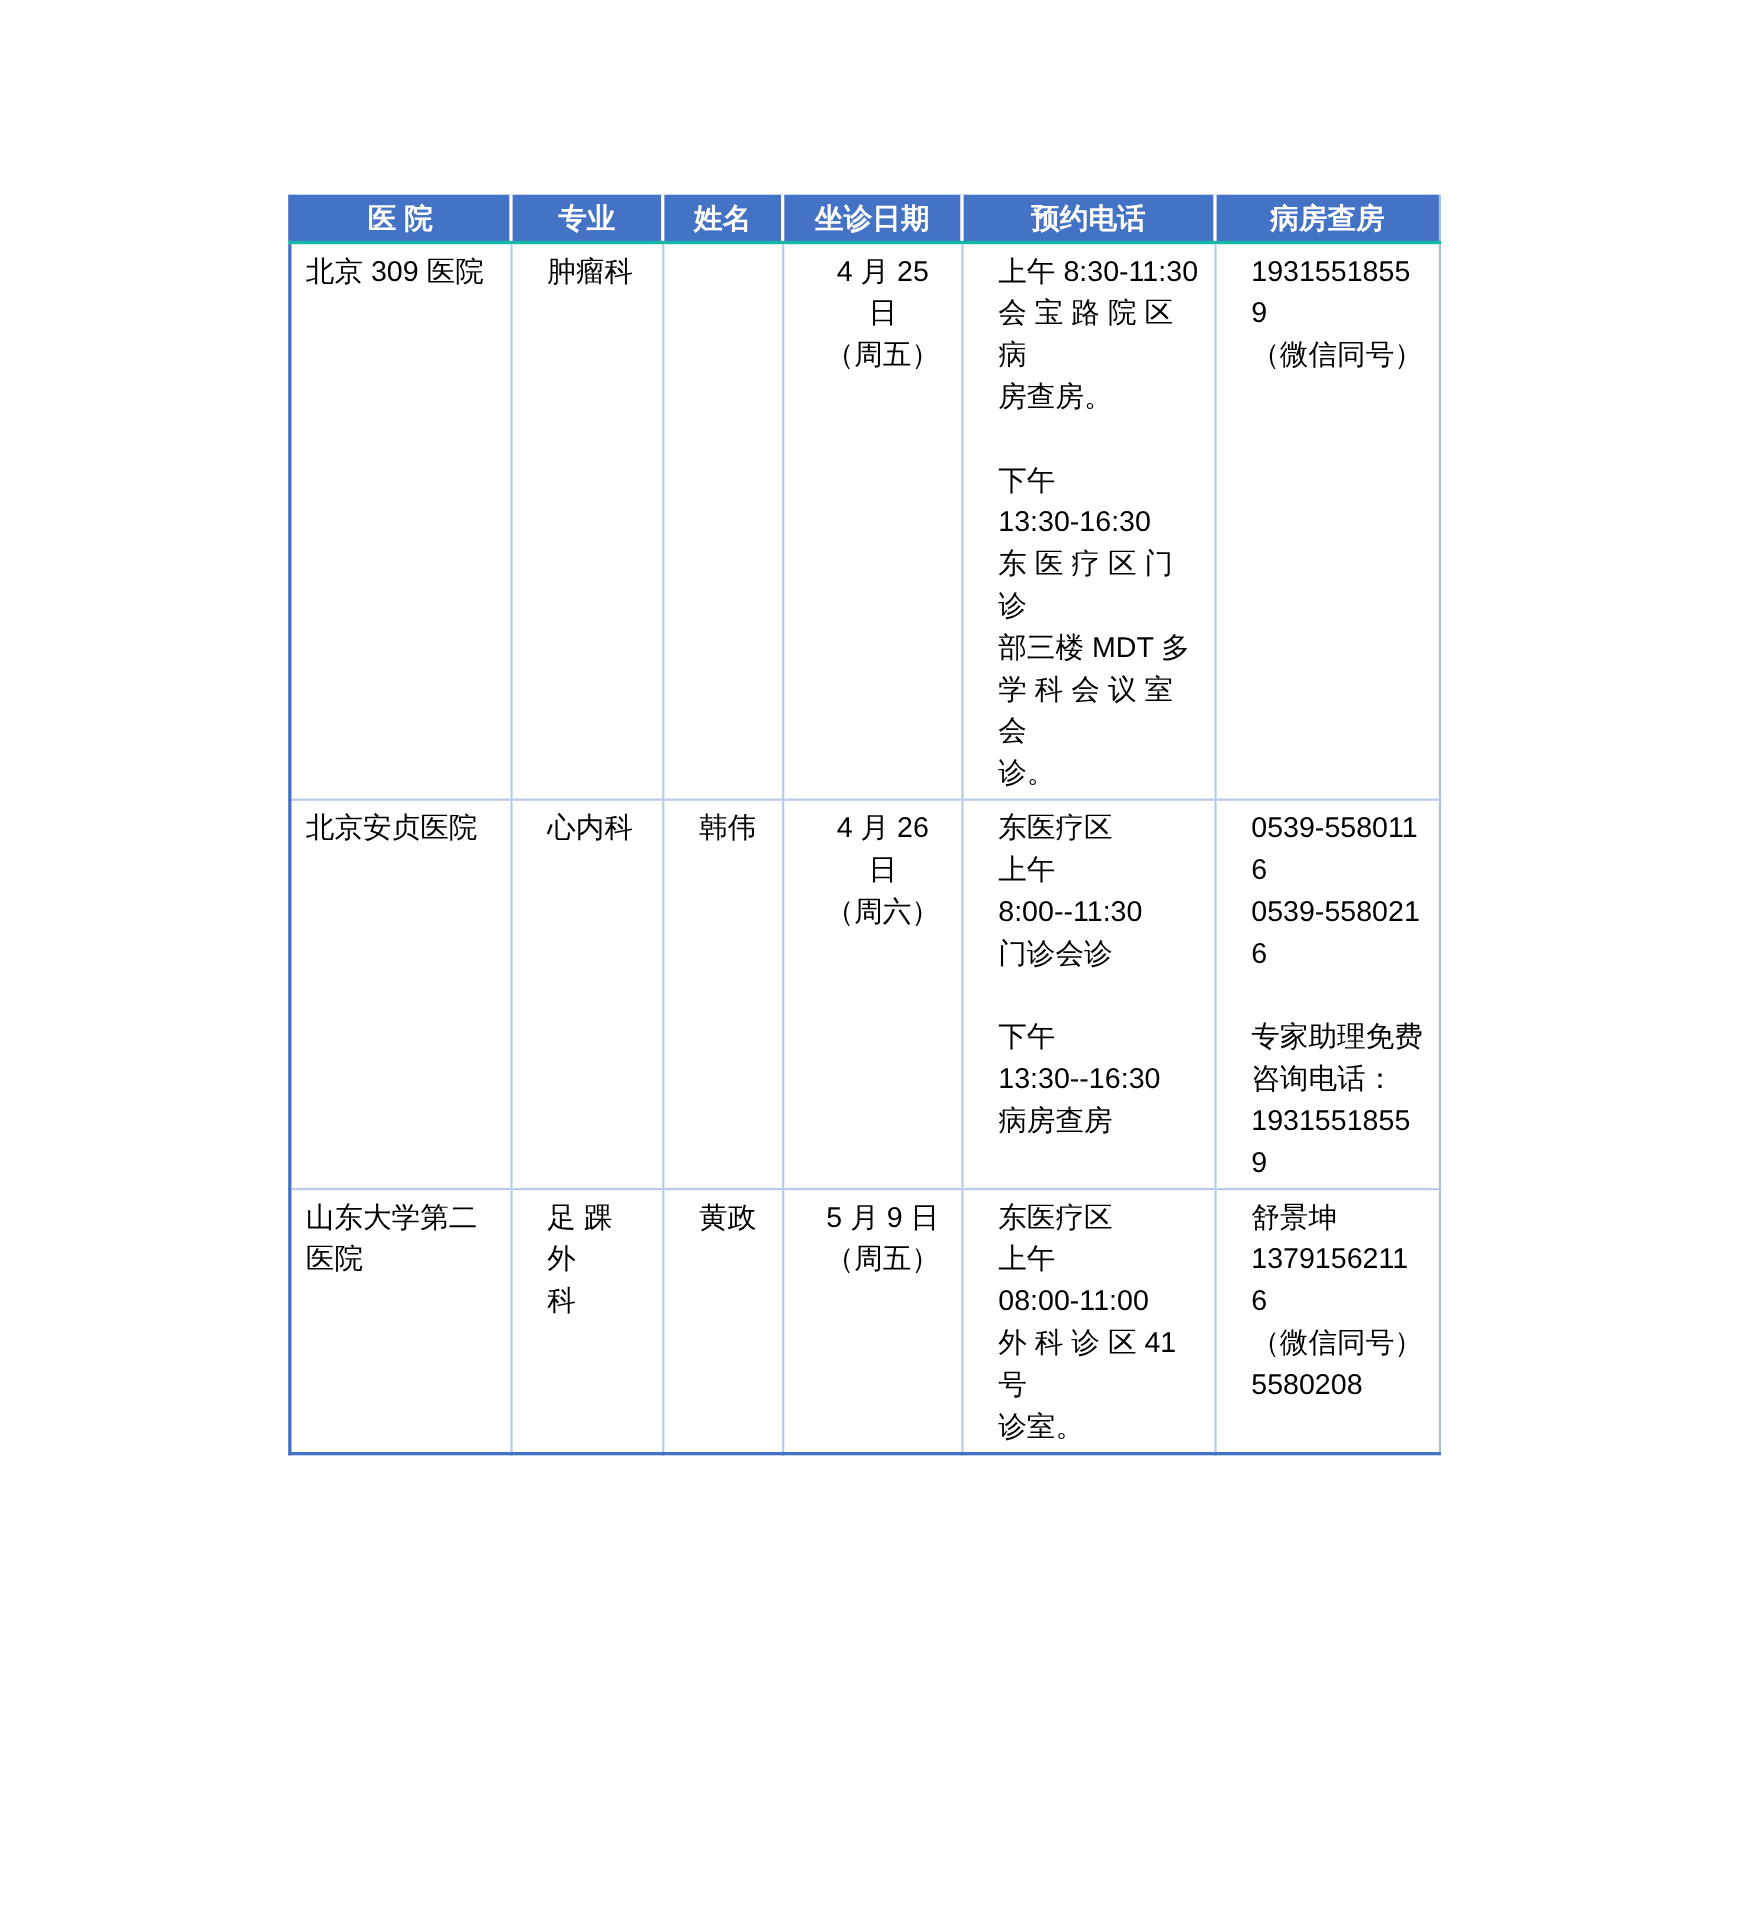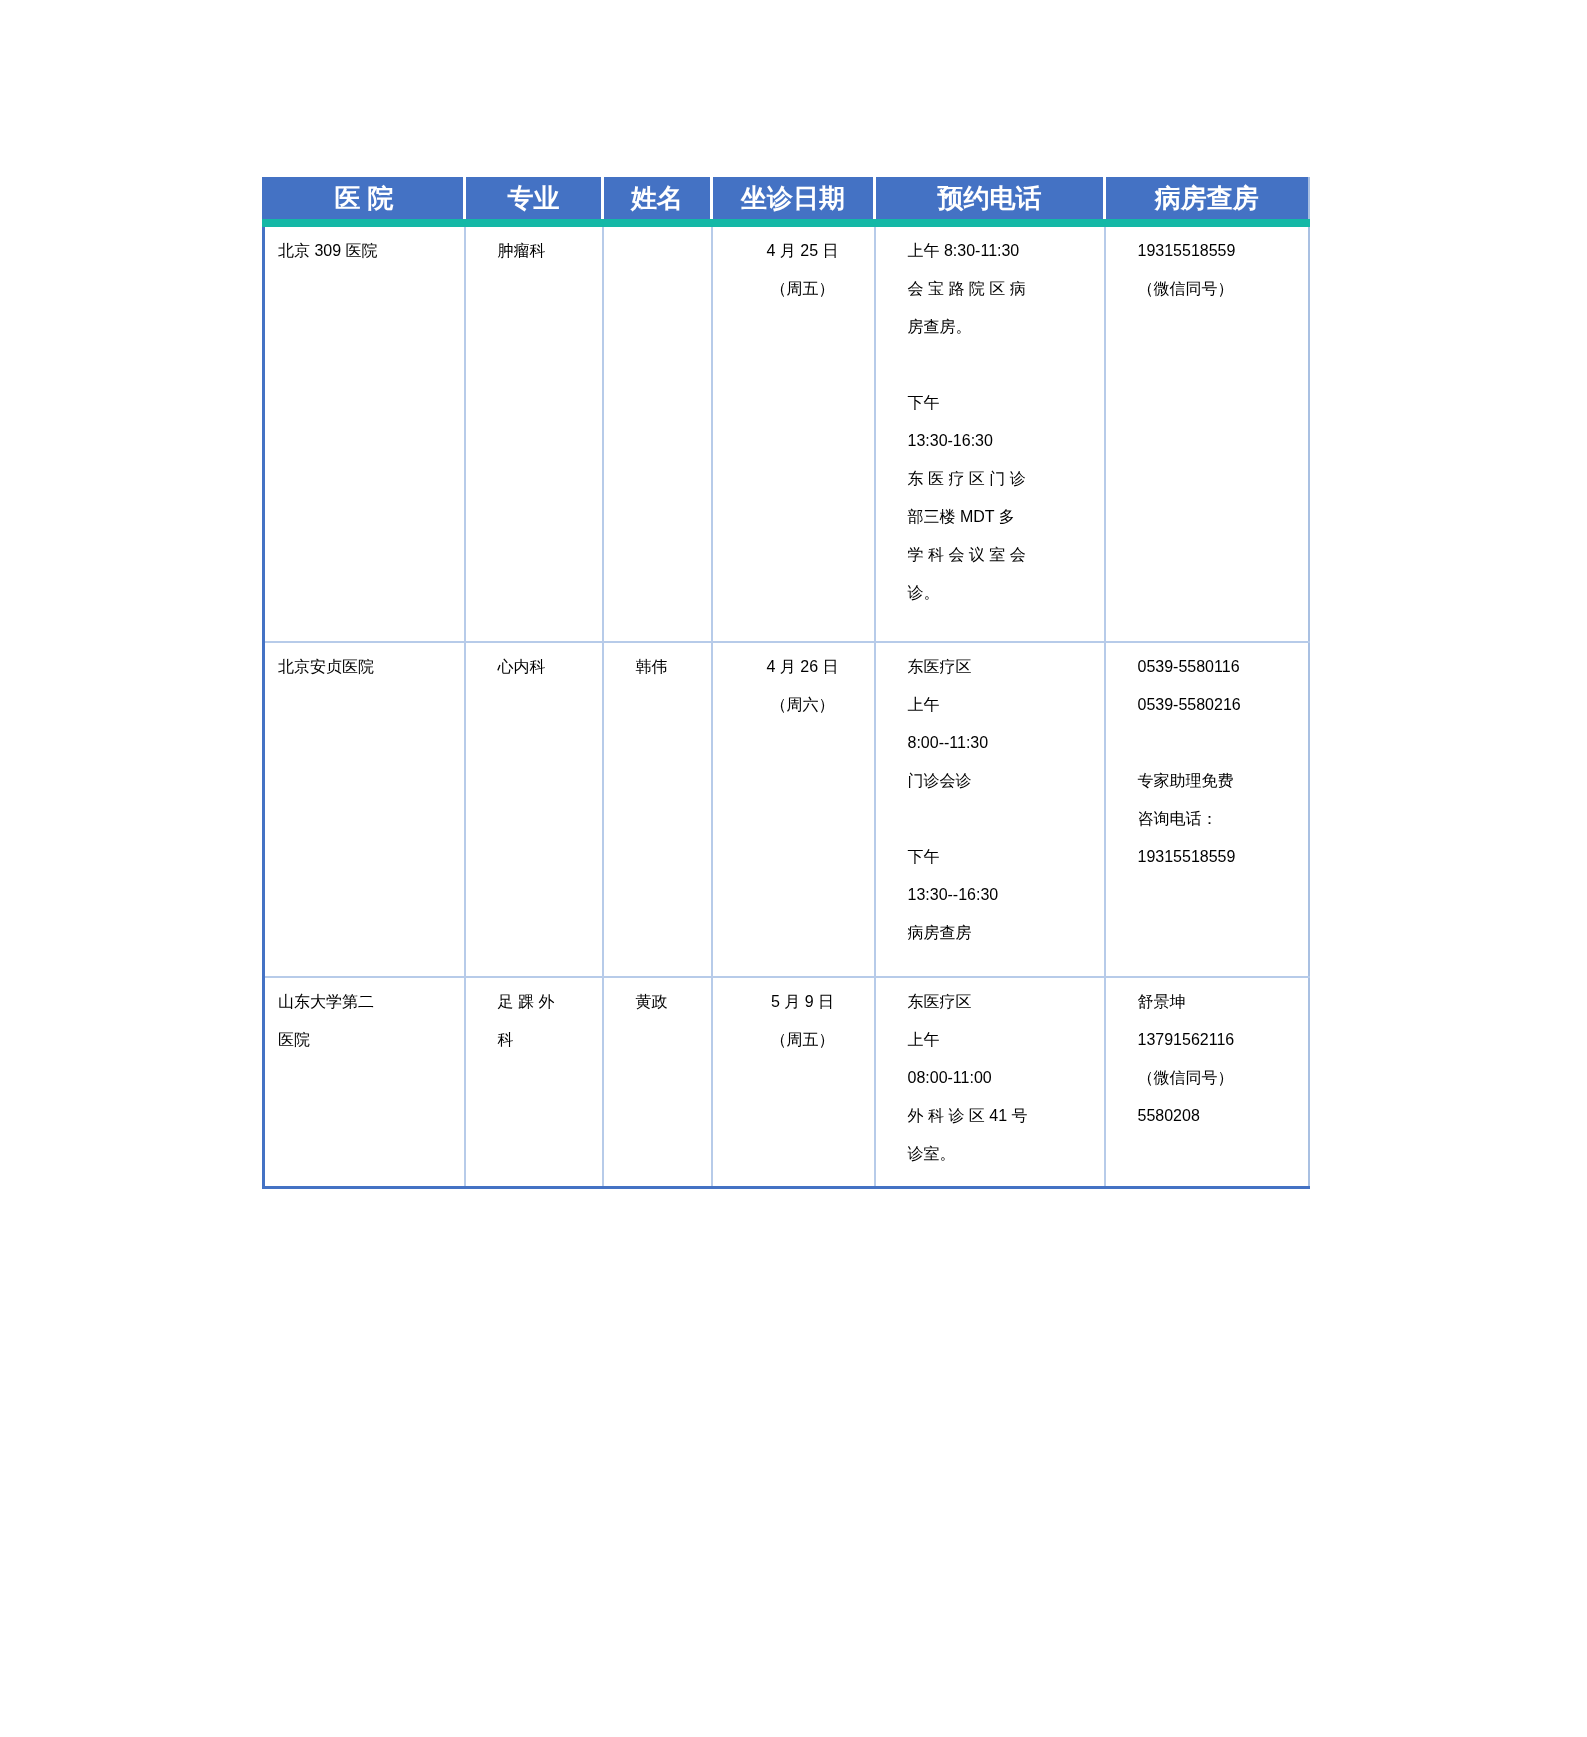--- a/index.html
+++ b/index.html
@@ -37,28 +37,28 @@
   thead th {
     background: #4472c4;
     color: #ffffff;
     font-family: "Liberation Sans", sans-serif;
     font-weight: bold;
     font-size: 26px;
     height: 42px;
     text-align: center;
     vertical-align: middle;
     padding: 0 4px;
-    border-bottom: 8px solid #14b8a6;
+    border-bottom: 3px solid #14b8a6;
   }
   thead th + th { border-left: 3px solid #ffffff; }
 
   tbody td {
     vertical-align: top;
     text-align: left;
-    font-size: 16px;
+    font-size: 26px;
     line-height: 38px;
     color: #000000;
     padding: 5px 13px 5px 13px;
     white-space: pre-line;
     word-break: break-all;
   }
   tbody td + td { border-left: 2px solid #b7cbe9; padding-left: 32px; }
   tbody tr + tr td { border-top: 2px solid #b7cbe9; }
 
   tr.r1 { height: 419px; }

